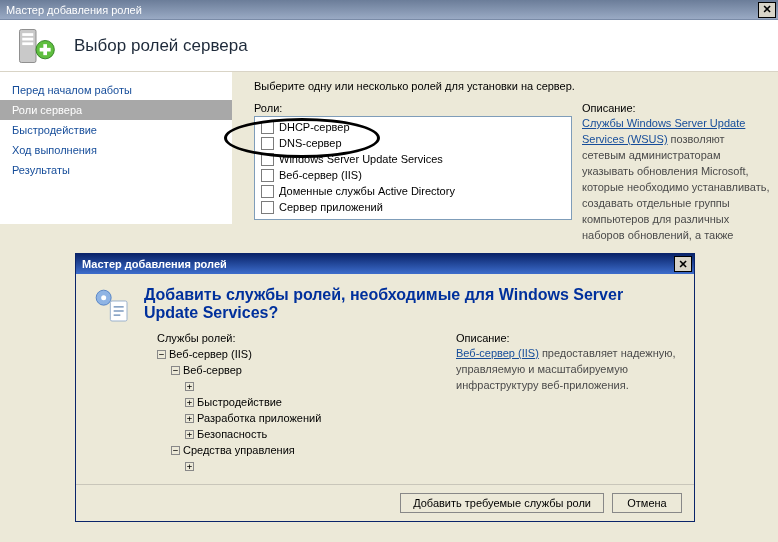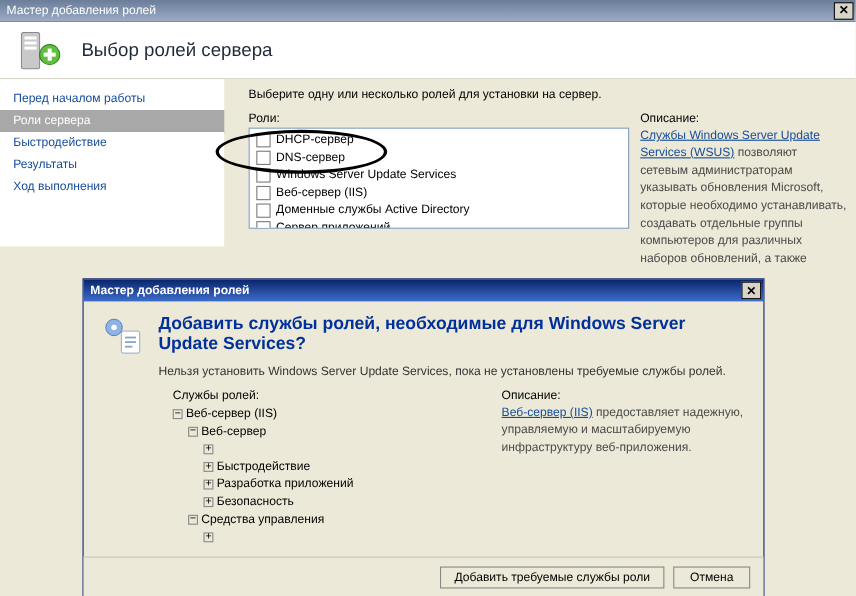--- a/index.html
+++ b/index.html
@@ -36,21 +36,21 @@
     height: 52px;
     border-bottom: 1px solid #d9d4c6;
     display: flex;
     align-items: center;
     padding-left: 14px;
   }
   .server-icon { width: 44px; height: 44px; margin-right: 16px; }
   .page-title { font-size: 17px; color: #1e2a3a; }
   .content-row { display: flex; height: 152px; }
   .nav-col {
-    width: 204px;
+    width: 232px;
     background: #fff;
     padding: 8px 0 0 0;
     border-right: none;
   }
   .nav-item {
     padding: 4px 12px;
     color: #164d9a;
     font-size: 11px;
   }
   .nav-item.active {
@@ -73,21 +73,21 @@
     position: relative;
   }
   .instr { color: #000; margin-bottom: 10px; }
   .cols2 { display: flex; gap: 10px; }
   .leftc { flex: 1; }
   .rightc { width: 188px; }
   .section-label { color: #000; margin-bottom: 2px; }
   .roles-list {
     border: 1px solid #7f9db9;
     background: #fff;
-    height: 92px;
+    height: 104px;
     overflow: hidden;
     padding: 2px 0;
   }
   .role-row {
     display: flex;
     align-items: center;
     padding: 1px 6px;
     font-size: 11px;
     color: #000;
     gap: 5px;
@@ -181,22 +181,22 @@
     <rect x="28" y="26" width="12" height="4" fill="#fff"></rect>
   </svg>
   <div class="page-title">Выбор ролей сервера</div>
 </div>
 
 <div class="content-row">
   <div class="nav-col">
     <div class="nav-item">Перед началом работы</div>
     <div class="nav-item active">Роли сервера</div>
     <div class="nav-item">Быстродействие</div>
+    <div class="nav-item">Ход выполнения</div>
     <div class="nav-item">Результаты</div>
-    <div class="nav-item">Ход выполнения</div>
   </div>
   <div class="main-col">
     <div class="instr">Выберите одну или несколько ролей для установки на сервер.</div>
     <div class="cols2">
       <div class="leftc">
         <div class="section-label">Роли:</div>
         <div class="roles-list">
           <div class="role-row">
               <span class="chk"></span>
               <span>DHCP-сервер</span>
@@ -244,21 +244,20 @@
       <svg class="gear-icon" viewBox="0 0 48 48">
         <circle cx="14" cy="14" r="9" fill="#8fb4e4" stroke="#4a7bc0"></circle>
         <circle cx="14" cy="14" r="3" fill="#fff"></circle>
         <rect x="22" y="18" width="20" height="24" rx="2" fill="#fff" stroke="#8aa5c6"></rect>
         <rect x="26" y="24" width="12" height="2" fill="#8aa5c6"></rect>
         <rect x="26" y="29" width="12" height="2" fill="#8aa5c6"></rect>
         <rect x="26" y="34" width="8" height="2" fill="#8aa5c6"></rect>
       </svg>
       <div class="d2-title">Добавить службы ролей, необходимые для Windows Server Update Services?</div>
     </div>
-    <div class="d2-sub">Нельзя установить Windows Server Update Services, пока не установлены требуемые службы ролей.</div>
     <div class="d2-cols">
       <div class="tree">
         <div class="section-label">Службы ролей:</div>
         <div class="tree-row">
             <span class="exp">−</span>
             <span>Веб-сервер (IIS)</span>
           </div>
         <div class="tree-row ind1">
             <span class="exp">−</span>
             <span>Веб-сервер</span>

